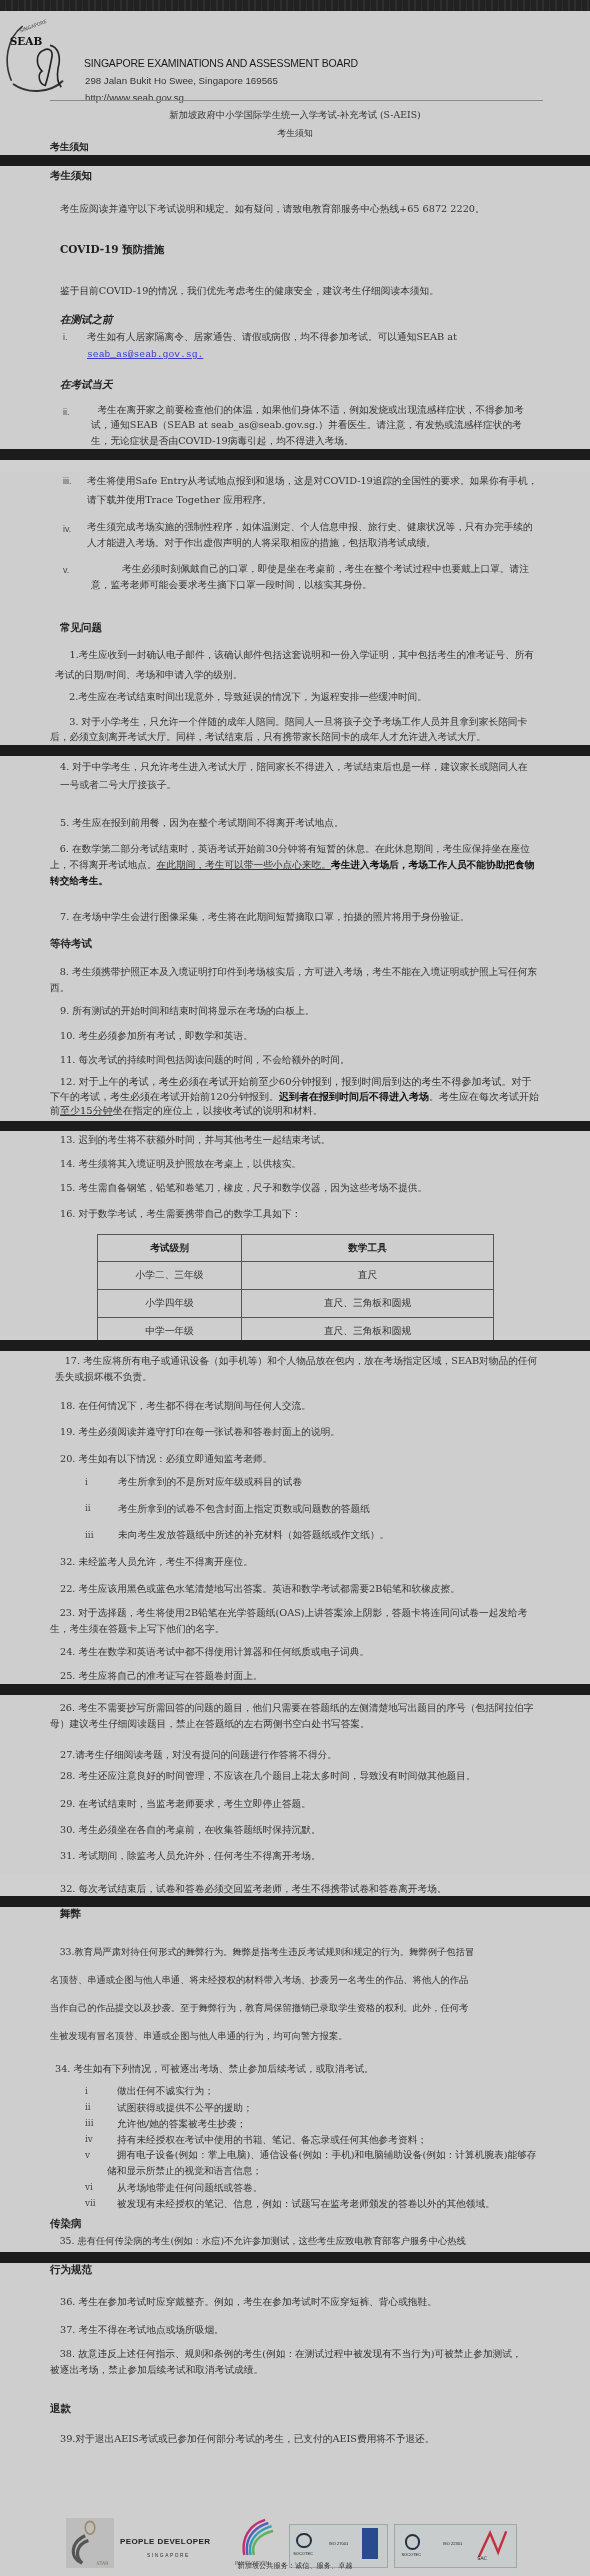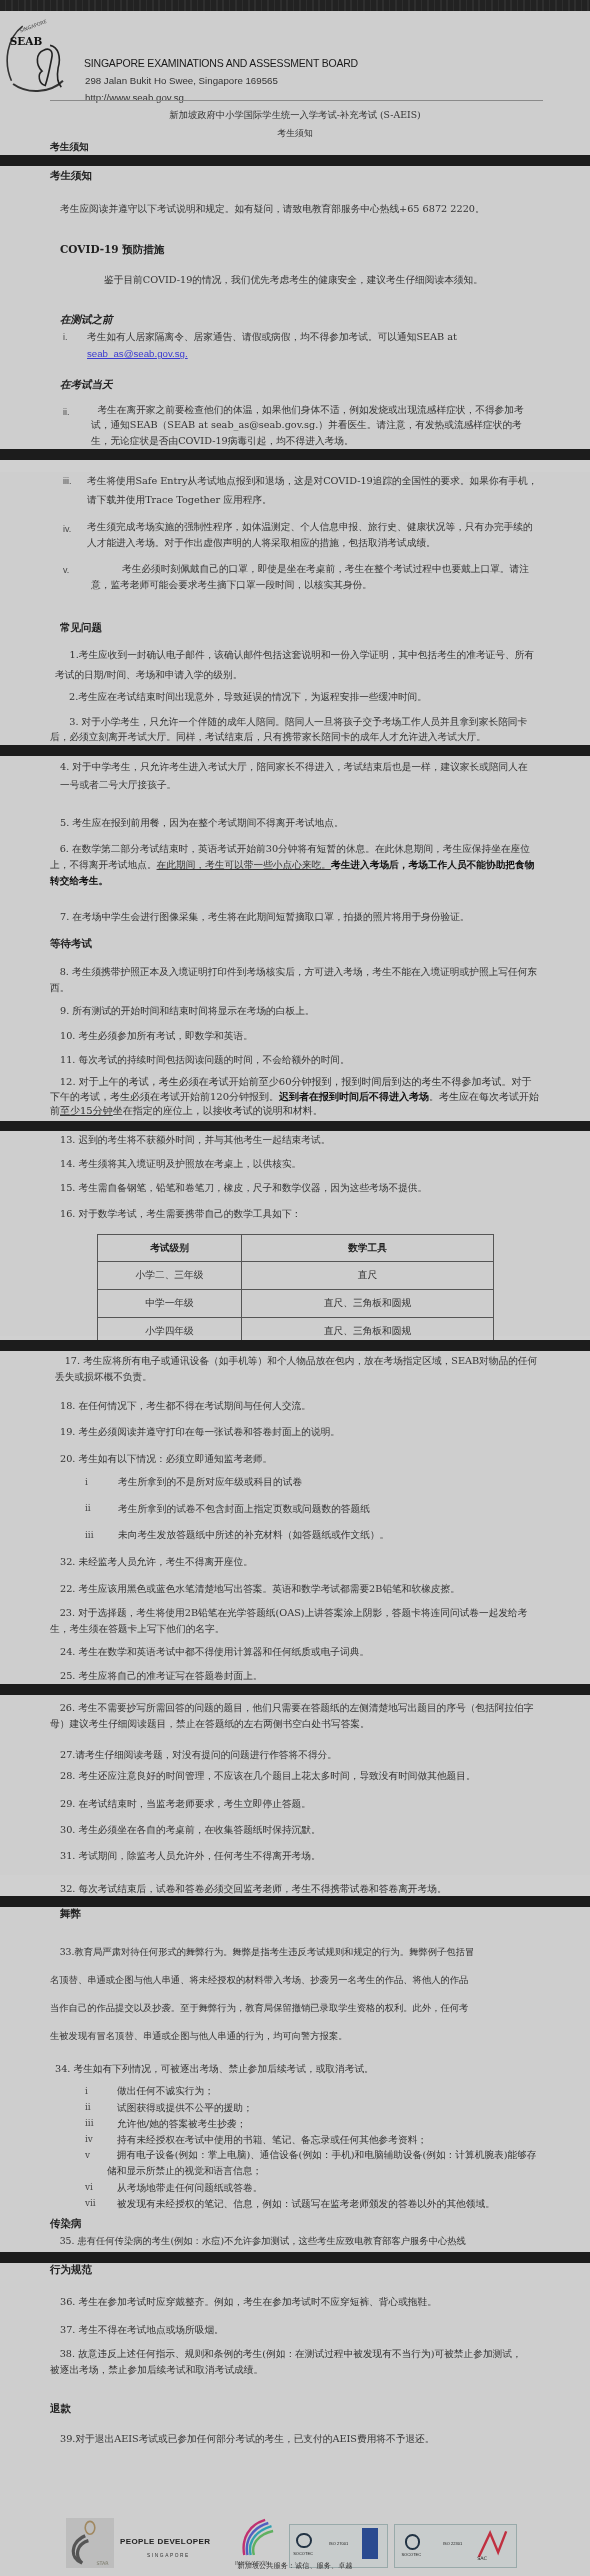--- a/index.html
+++ b/index.html
@@ -10,21 +10,21 @@
     color: #2a2a2a;
   }
   .page { position: absolute; left: 0; width: 590px; background: #cecece; }
   .bar { position: absolute; left: 0; width: 590px; height: 11.3px; background: #1c1c1c; }
   .bar.top { top: 0; height: 10.5px; background: repeating-linear-gradient(90deg,#222 0 4.8px,#2e2e2e 4.8px 6.4px); }
   .abs { position: absolute; }
   .t { font-size: 9.7px; line-height: 17px; color: #333; }
   .h { font-weight: bold; font-size: 10.5px; color: #222; }
   .hi { font-weight: bold; font-style: italic; font-size: 10.5px; color: #222; }
   .sans { font-family: "Liberation Sans", "DejaVu Sans", sans-serif; }
-  .link { color: #3b3bd0; text-decoration: underline; font-family: Liberation Sans, sans-serif; margin-top: 20px; }
+  .link { color: #3b3bd0; text-decoration: underline; font-family: Liberation Mono, monospace; margin-top: 20px; }
   .u { text-decoration: underline; }
   .b { font-weight: bold; color: #111; }
   .logo {
     position: absolute; left: 4.8px; top: 17.7px; width: 66px; height: 74px;
   }
   .org-name { position: absolute; left: 84px; top: 56px; font-family: "Liberation Sans", sans-serif; font-size: 10.5px; color: #1a1a1a; letter-spacing: -0.2px; }
   .org-addr { position: absolute; left: 85px; top: 74px; font-family: "Liberation Sans", sans-serif; font-size: 9.7px; color: #333; }
   .org-url { position: absolute; left: 85px; top: 91px; font-family: "Liberation Sans", sans-serif; font-size: 9.7px; color: #333; }
   .hr { position: absolute; left: 50px; top: 103px; width: 493px; height: 1.6px; background: #8a8a8a; }
   .center { position: absolute; left: 0; width: 590px; text-align: center; }
@@ -57,21 +57,21 @@
   <div class="center t" style="top:114px;font-size:8.9px;">考生须知</div>
   <div class="abs h" style="left:50px;top:130px;font-size:9.7px;">考生须知</div>
 </div>
 
 <div class="bar" style="top:155px;"></div>
 
 <div class="page" style="top:167px;height:283px;">
   <div class="abs h" style="left:50px;top:1.6px;">考生须知</div>
   <div class="abs t" style="left:60px;top:33px;width:483px;">考生应阅读并遵守以下考试说明和规定。如有疑问，请致电教育部服务中心热线+65 6872 2220。</div>
   <div class="abs h" style="left:60px;top:76px;font-weight:bold;">COVID-19 预防措施</div>
-  <div class="abs t" style="left:60px;top:104px;width:483px;margin-left:44px;">鉴于目前COVID-19的情况，我们优先考虑考生的健康安全，建议考生仔细阅读本须知。</div>
+  <div class="abs t" style="left:60px;top:115px;width:483px;">鉴于目前COVID-19的情况，我们优先考虑考生的健康安全，建议考生仔细阅读本须知。</div>
   <div class="abs hi" style="left:60px;top:146px;">在测试之前</div>
   <div class="roman sans" style="left:63px;top:165px;">i.</div>
   <div class="abs t" style="left:87px;top:161px;width:419px;">
     <span>考生如有人居家隔离令、居家通告、请假或病假，均不得参加考试。可以通知SEAB at</span><br>
     <span class="link">seab_as@seab.gov.sg.</span>
   </div>
   <div class="abs hi" style="left:60px;top:211px;">在考试当天</div>
   <div class="roman sans" style="left:63px;top:240px;">ii.</div>
   <div class="abs t" style="left:91px;top:235px;width:447px;text-indent:6.4px;line-height:15.3px;">考生在离开家之前要检查他们的体温，如果他们身体不适，例如发烧或出现流感样症状，不得参加考试，通知SEAB（SEAB at seab_as@seab.gov.sg.）并看医生。请注意，有发热或流感样症状的考生，无论症状是否由COVID-19病毒引起，均不得进入考场。</div>
 </div>
@@ -122,25 +122,25 @@
   <tbody>
       <tr>
     <th>考试级别</th>
     <th>数学工具</th>
   </tr>
   <tr>
     <td>小学二、三年级</td>
     <td>直尺</td>
   </tr>
   <tr>
+    <td>小学四年级</td>
+    <td>直尺、三角板和圆规</td>
+  </tr>
+  <tr>
     <td>中学一年级</td>
-    <td>直尺、三角板和圆规</td>
-  </tr>
-  <tr>
-    <td>小学四年级</td>
     <td>直尺、三角板和圆规</td>
   </tr>
   <tr>
     <td>中学二年级</td>
     <td>直尺、三角板、量角器和圆规</td>
   </tr>
 </tbody>
   </table>
 
 <div class="bar" style="top:1340px;"></div>

